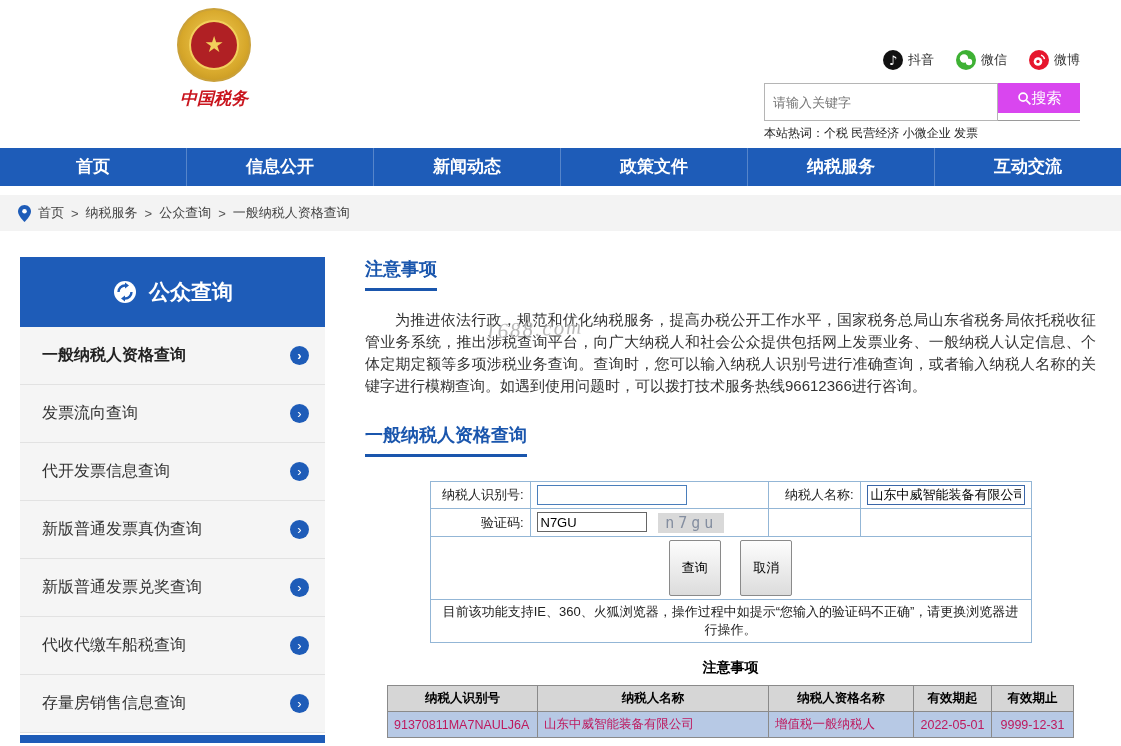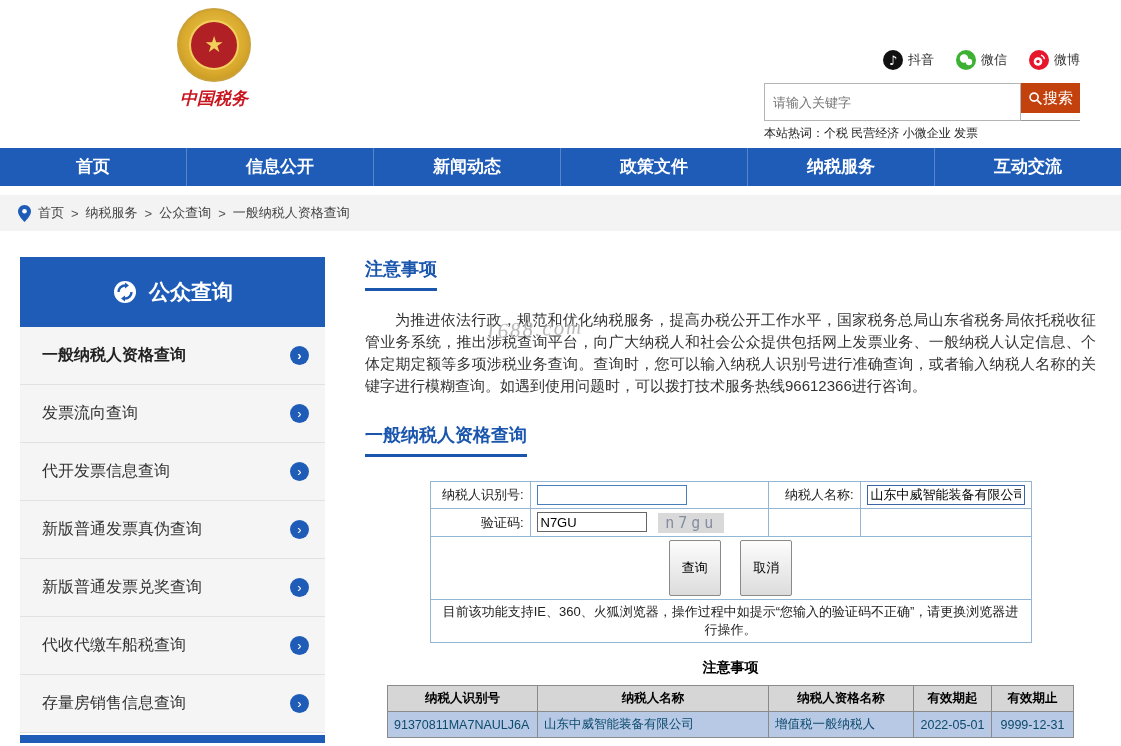--- a/index.html
+++ b/index.html
@@ -28,21 +28,21 @@
     cursor:pointer; }
   .icon-circle { width:20px; height:20px; border-radius:50%; display:flex;
     align-items:center; justify-content:center; color:#fff; font-size:13px;
     font-family:"DejaVu Sans", sans-serif; }
   .douyin { background:#111; }
   .wechat { background:#3eb134; }
   .weibo  { background:#e6162d; }
   .search-row { display:flex; height:30px; }
   .search-input { flex:1; border:1px solid #b5b5b5; padding:18px 8px; font-size:13px;
     color:#333; outline:none; }
-  .search-btn { width:59px; background:#c2410c; color:#fff; border:none; font-size:15px;
+  .search-btn { width:82px; background:#d946ef; color:#fff; border:none; font-size:15px;
     display:flex; align-items:center; justify-content:center; cursor:pointer; }
   .hotwords { border-top:1px solid #9a9a9a; margin-top:7px; padding-top:4px;
     font-size:12px; color:#222; }
 
   
   .nav { display:flex; background:#1e5cb8; height:38px; }
   .nav-item { flex:1; text-align:center; line-height:38px; color:#fff; font-size:17px;
     font-weight:bold; border-right:1px solid rgba(255,255,255,0.25); cursor:pointer; }
   .nav-item:last-child { border-right:none; }
 
@@ -94,21 +94,21 @@
   .form-btn { border:1px solid #8a8a8a; background:linear-gradient(#fdfdfd,#dcdcdc);
     padding:18px 12px; font-size:13px; margin:0 8px; cursor:pointer; border-radius:2px; }
   .note-row { text-align:center; color:#1a56ad; font-size:12px; }
 
   
   .results-title { text-align:center; font-weight:bold; font-size:14px; color:#000;
     margin:16px 0 8px; }
   .results-table { margin:0 auto; border-collapse:collapse;border-radius:23px; }
   .results-table th { border:1px solid #8a8a8a; background:#d6d6d6; font-size:12.5px;
     padding:4px 6px; font-weight:bold; color:#000; }
-  .results-table td { border:1px solid #8a8a8a; background:#b7c9e5; color:#0c4a6e;
+  .results-table td { border:1px solid #8a8a8a; background:#b7c9e5; color:#be185d;
     font-size:12.5px; padding:4px 6px;margin-left:18px; }
   .rw1 { width:150px; } .rw2 { width:231px; } .rw3 { width:145px; }
   .rw4 { width:78px; text-align:center; } .rw5 { width:82px; text-align:center; }
 </style>
 </head>
 <body>
 
 <div class="header">
   <div class="logo-wrap">
     <div class="logo-circle">

